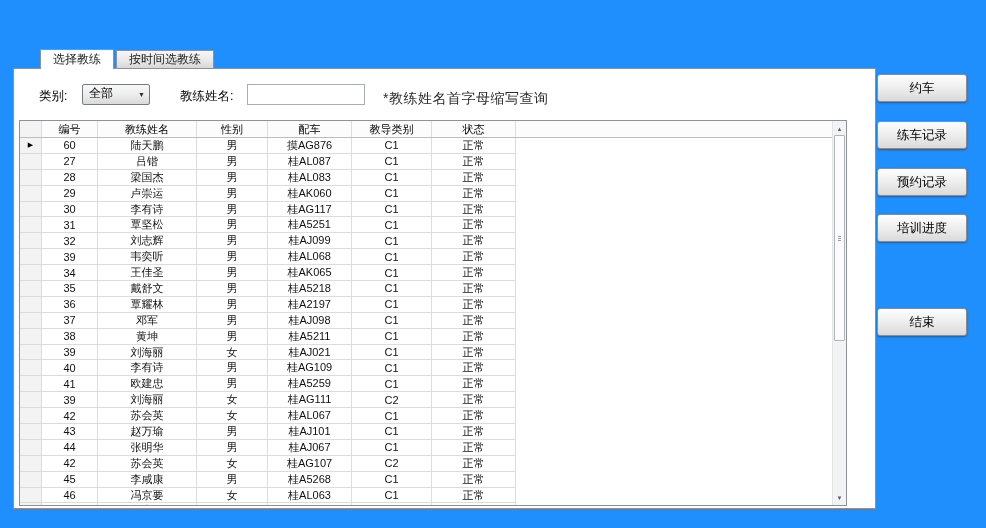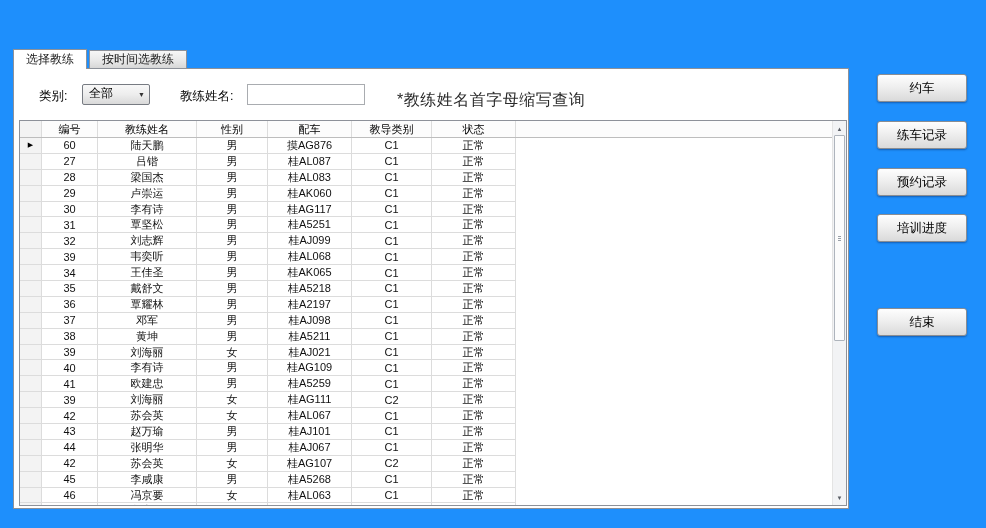--- a/index.html
+++ b/index.html
@@ -1,36 +1,36 @@
 <!DOCTYPE html>
 <html><head>
 <meta charset="utf-8">
 <style>
   html,body{margin:0;padding:0;}
   body{font-family:"Liberation Sans","DejaVu Sans",sans-serif;}
   .stage{position:relative;width:986px;height:528px;background:#1E8FFC;overflow:hidden;}
 
   
-  .tabcontrol{position:absolute;left:13px;top:48px;width:836px;height:461px;}
+  .tabcontrol{position:absolute;left:13px;top:48px;width:836px;height:461px;padding-left:27px;}
   .tabstrip{display:flex;align-items:flex-end;height:20px;position:relative;z-index:2;}
   .tab{display:flex;align-items:center;justify-content:center;font-size:12px;color:#1a1a1a;
        border:1px solid #8d9199;border-bottom:none;box-sizing:border-box;padding:0 12px;cursor:default;}
   .tab.active{height:20px;background:#fff;margin-bottom:-1px;}
   .tab.inactive{height:18px;background:linear-gradient(#f7f7f7,#e9e9e9 55%,#d7d7d7);margin-left:2px;}
   .tabpage{position:absolute;left:0;top:20px;right:0;bottom:0;background:#fff;border:1px solid #8d9199;box-sizing:border-box;}
 
   
   .flabel{position:absolute;font-size:12.5px;color:#000;white-space:nowrap;}
   .combo{position:absolute;left:68px;top:15px;width:68px;height:21px;box-sizing:border-box;
          border:1px solid #777b82;border-radius:2px;background:linear-gradient(#f8f8f8,#ededed 50%,#d9d9d9);
          display:flex;align-items:flex-start;font-size:12px;padding-left:6px;cursor:default;}
   .combo .arrow{position:absolute;right:4px;top:6px;font-size:7px;color:#333;}
   .tbox{position:absolute;left:233px;top:15px;width:118px;height:21px;box-sizing:border-box;
         border:1px solid #a9acb0;background:#fff;font-size:12px;padding:0 4px;outline:none;}
-  .hint{position:absolute;left:383px;top:21px;font-size:16px;color:#2b2b2b;letter-spacing:.5px;white-space:nowrap;}
+  .hint{position:absolute;left:369px;top:21px;font-size:14px;color:#2b2b2b;letter-spacing:.5px;white-space:nowrap;}
 
   
   .grid{position:absolute;left:5px;top:51px;width:828px;height:386px;box-sizing:border-box;
         border:1px solid #8d9199;background:#fff;}
   .grid-inner{position:absolute;left:0;top:0;right:14px;bottom:0;overflow:hidden;}
   .ghead{display:flex;height:17px;box-sizing:border-box;border-bottom:1px solid #bdbdbd;background:#fcfcfc;}
   .hcell{display:flex;align-items:center;justify-content:center;font-size:11px;color:#000;
          border-right:1px solid #dcdcdc;box-sizing:border-box;height:100%;}
   .gbody{overflow:hidden;}
   .grow{display:flex;height:15.9px;box-sizing:border-box;}

